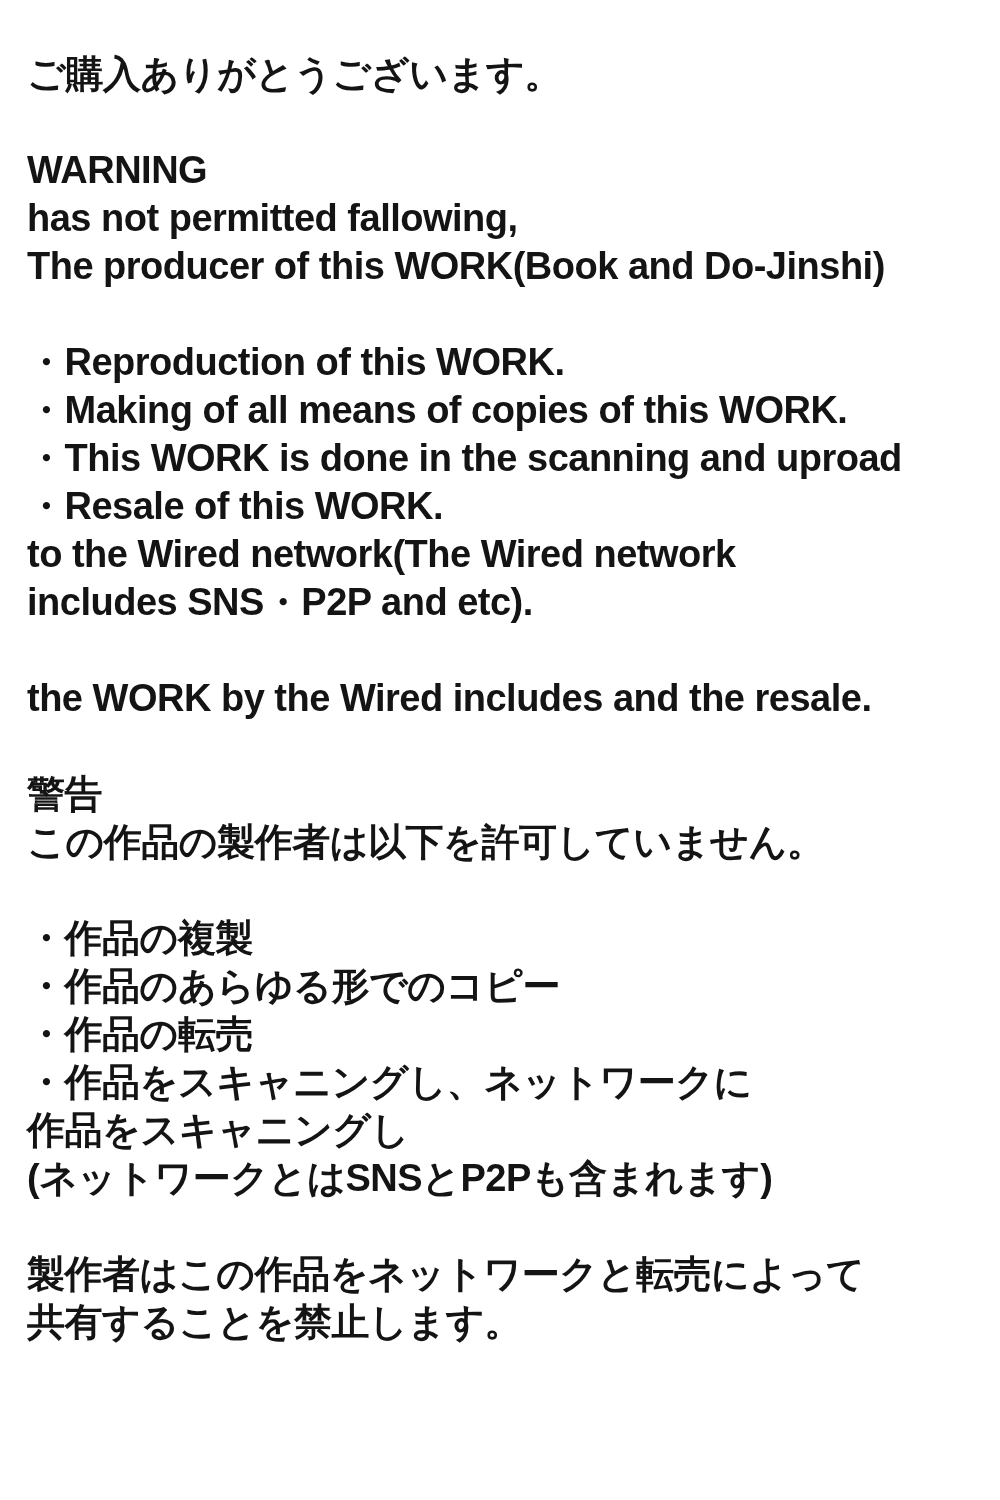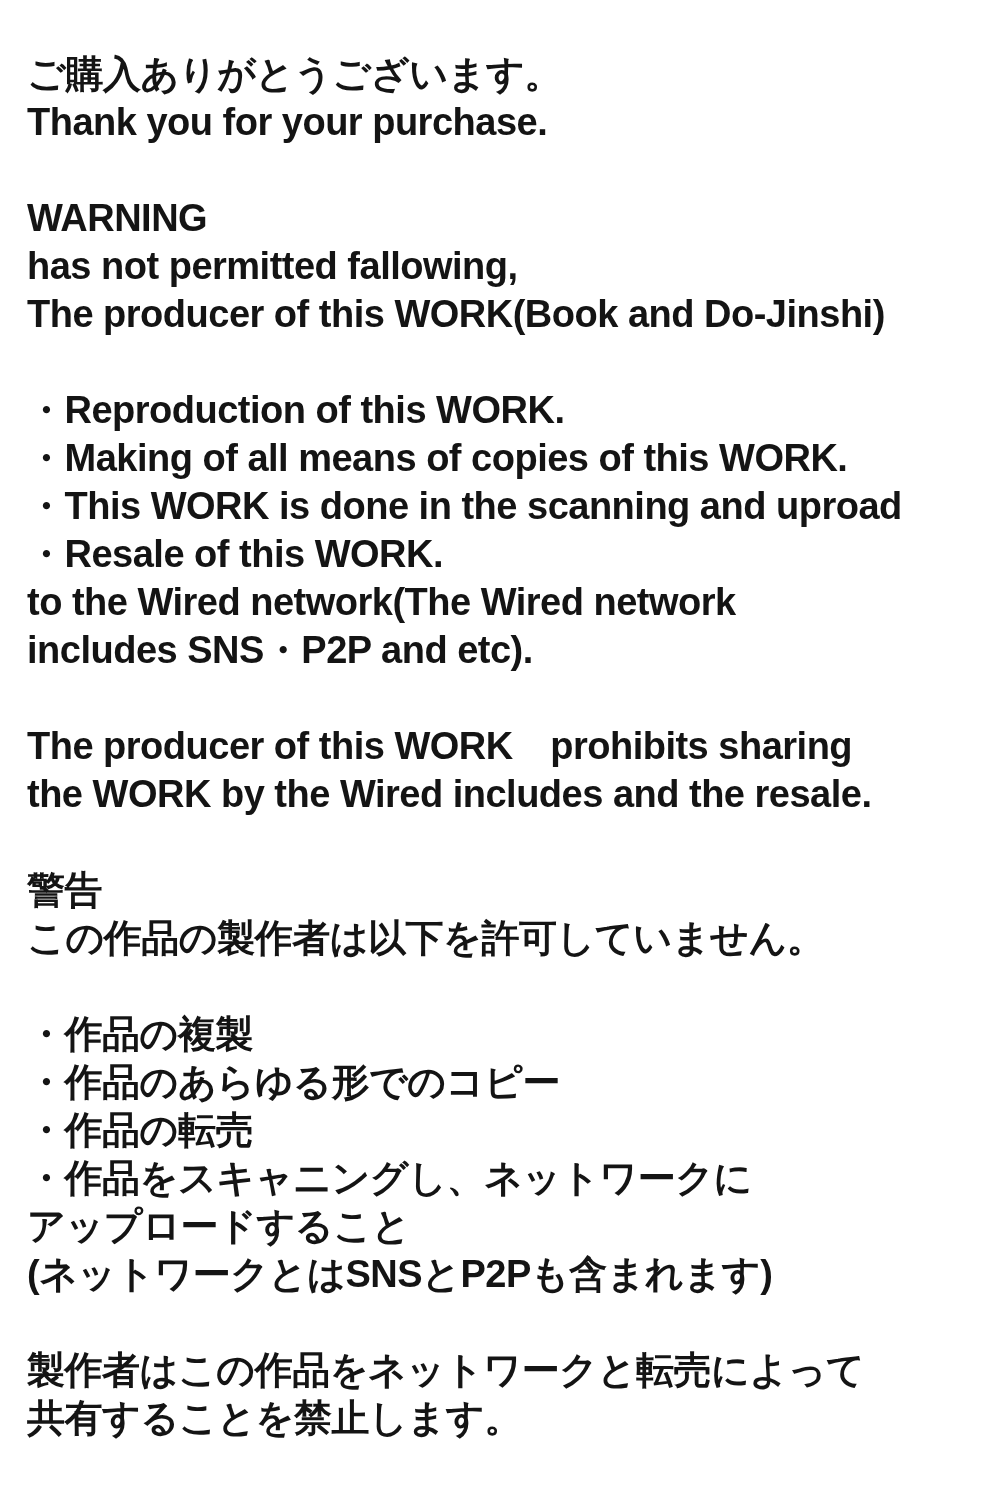--- a/index.html
+++ b/index.html
@@ -31,54 +31,52 @@
     min-height: 48px;
   }
 </style>
 </head>
 <body>
 
 <main class="notice">
 
   <div class="para">
     <div class="line">ご購入ありがとうございます。</div>
-    <div class="line">Thank you for your purchase.</div>
   </div>
 
   <div class="para">
     <div class="line">WARNING</div>
     <div class="line">has not permitted fallowing,</div>
     <div class="line">The producer of this WORK(Book and Do-Jinshi)</div>
   </div>
 
   <div class="para">
     <div class="line">・Reproduction of this WORK.</div>
     <div class="line">・Making of all means of copies of this WORK.</div>
     <div class="line">・This WORK is done in the scanning and uproad</div>
     <div class="line">・Resale of this WORK.</div>
     <div class="line">to the Wired network(The Wired network</div>
     <div class="line">includes SNS・P2P and etc).</div>
   </div>
 
   <div class="para">
-    <div class="line">The producer of this WORK　prohibits sharing</div>
     <div class="line">the WORK by the Wired includes and the resale.</div>
   </div>
 
   <div class="para">
     <div class="line">警告</div>
     <div class="line">この作品の製作者は以下を許可していません。</div>
   </div>
 
   <div class="para">
     <div class="line">・作品の複製</div>
     <div class="line">・作品のあらゆる形でのコピー</div>
     <div class="line">・作品の転売</div>
     <div class="line">・作品をスキャニングし、ネットワークに</div>
-    <div class="line">アップロードすること</div>
+    <div class="line">作品をスキャニングし</div>
     <div class="line">(ネットワークとはSNSとP2Pも含まれます)</div>
   </div>
 
   <div class="para">
     <div class="line">製作者はこの作品をネットワークと転売によって</div>
     <div class="line">共有することを禁止します。</div>
   </div>
 
 </main>
 

